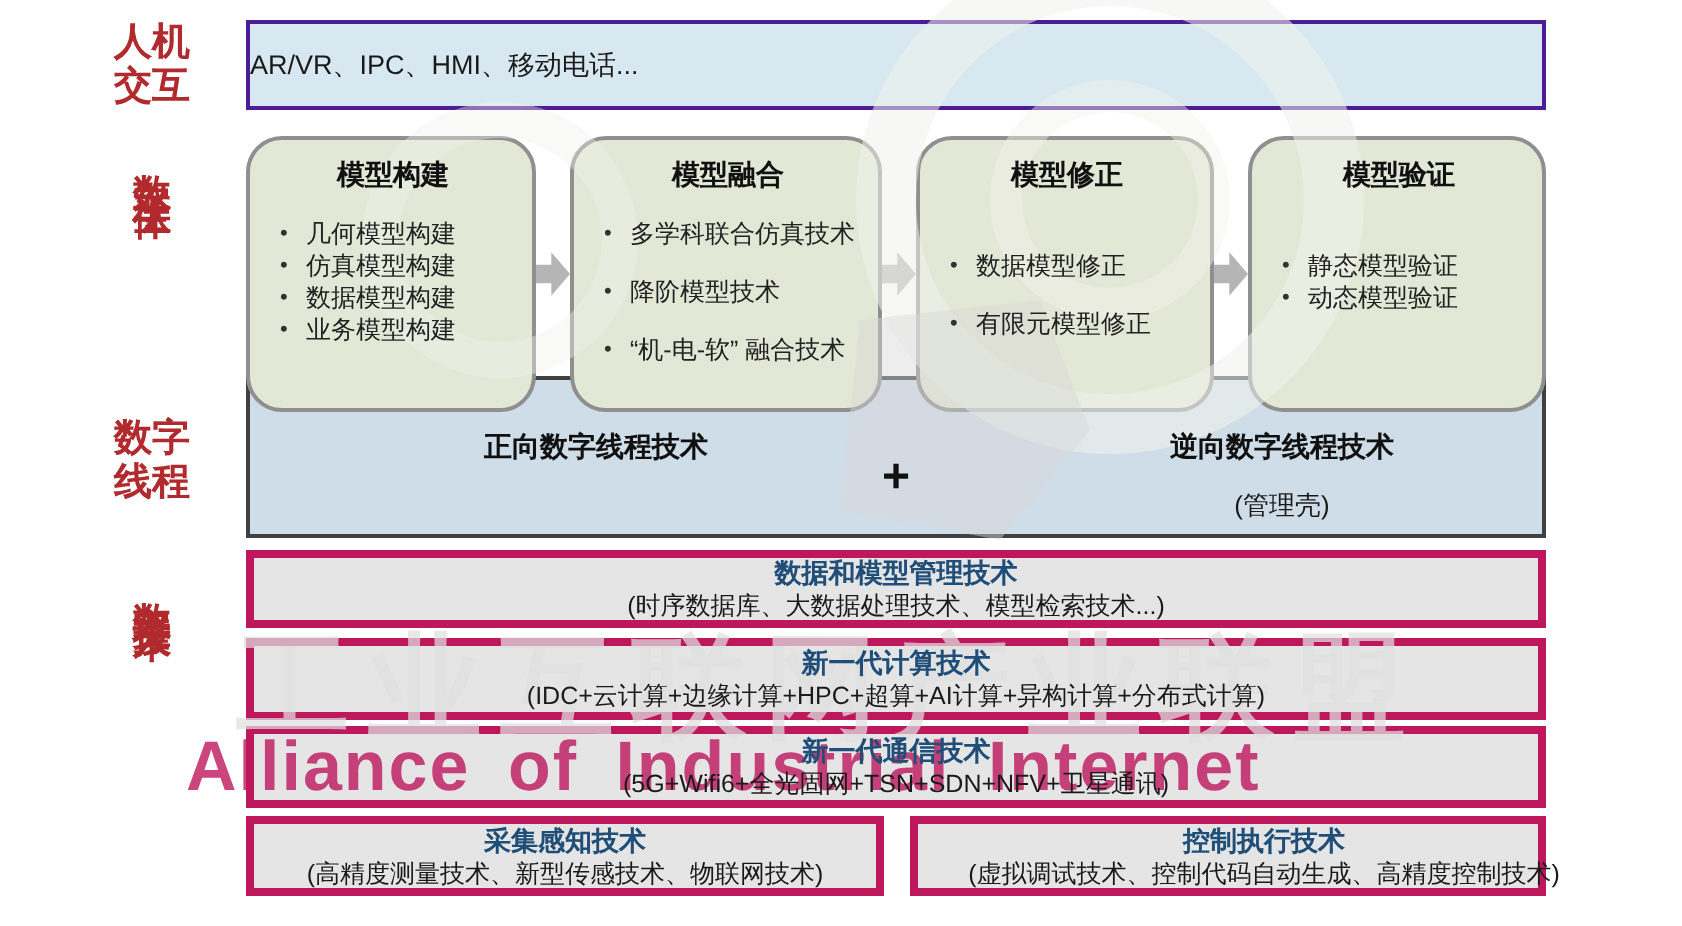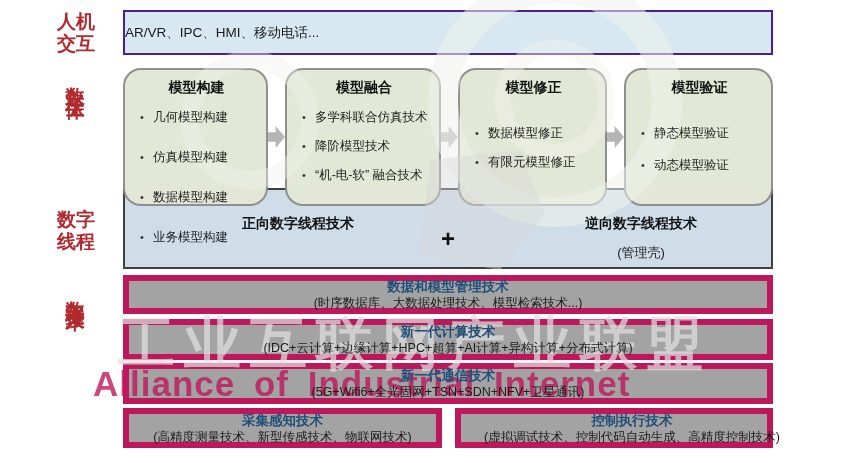--- a/index.html
+++ b/index.html
@@ -37,30 +37,30 @@
   .band-plus{width:40px;text-align:center;font-size:24px;font-weight:bold;color:#111;margin-top:10px;}
   
   .model-row{position:absolute;left:123px;top:68px;width:650px;height:138px;display:flex;align-items:center;}
   .model-box{
     height:138px;box-sizing:border-box;background:#e3e8d6;border:2px solid #8f8f8f;border-radius:18px;
     display:flex;flex-direction:column;padding:9px 10px 8px 12px;flex-shrink:0;
   }
   .mb-1{width:145px;} .mb-2{width:156px;} .mb-3{width:149px;} .mb-4{width:149px;}
   .box-title{position:relative;z-index:3;font-size:14px;font-weight:bold;text-align:center;color:#111;}
   .box-items{position:relative;z-index:3;display:flex;flex-direction:column;margin-top:12px;}
-  .gap-a{gap:24px;} .gap-b{gap:13px;} .gap-c{gap:13px;} .gap-d{gap:16px;}
+  .gap-a{gap:0;} .gap-b{gap:13px;} .gap-c{gap:13px;} .gap-d{gap:0;}
   .box-item{font-size:12.5px;color:#222;line-height:16px;padding-left:16px;position:relative;}
   .box-item::before{content:"\2022";position:absolute;left:3px;top:0;font-size:11px;color:#333;}
   .arrow{
     width:17px;height:26px;background:#b5b5b5;flex-shrink:0;
     clip-path:polygon(0 32%,45% 32%,45% 8%,100% 50%,45% 92%,45% 68%,0 68%);
   }
   
   .support-row,.bottom-box{
-    position:absolute;box-sizing:border-box;background:#a3a3a3;border:6px solid #be185d;
+    position:absolute;box-sizing:border-box;background:#e5e5e5;border:4px solid #be185d;
     display:flex;flex-direction:column;align-items:center;justify-content:center;
   }
   #row-data{left:123px;top:275px;width:650px;height:39px;}
   #row-compute{left:123px;top:319px;width:650px;height:41px;}
   #row-comm{left:123px;top:363px;width:650px;height:41px;}
   #box-sense{left:123px;top:408px;width:319px;height:40px;}
   #box-control{left:455px;top:408px;width:318px;height:40px;padding-left:36px;}
   .row-title{position:relative;z-index:3;font-size:13.5px;font-weight:bold;color:#1f4e79;line-height:17px;}
   .row-sub{position:relative;z-index:3;font-size:12.5px;color:#1a1a1a;line-height:16px;white-space:nowrap;}
   

